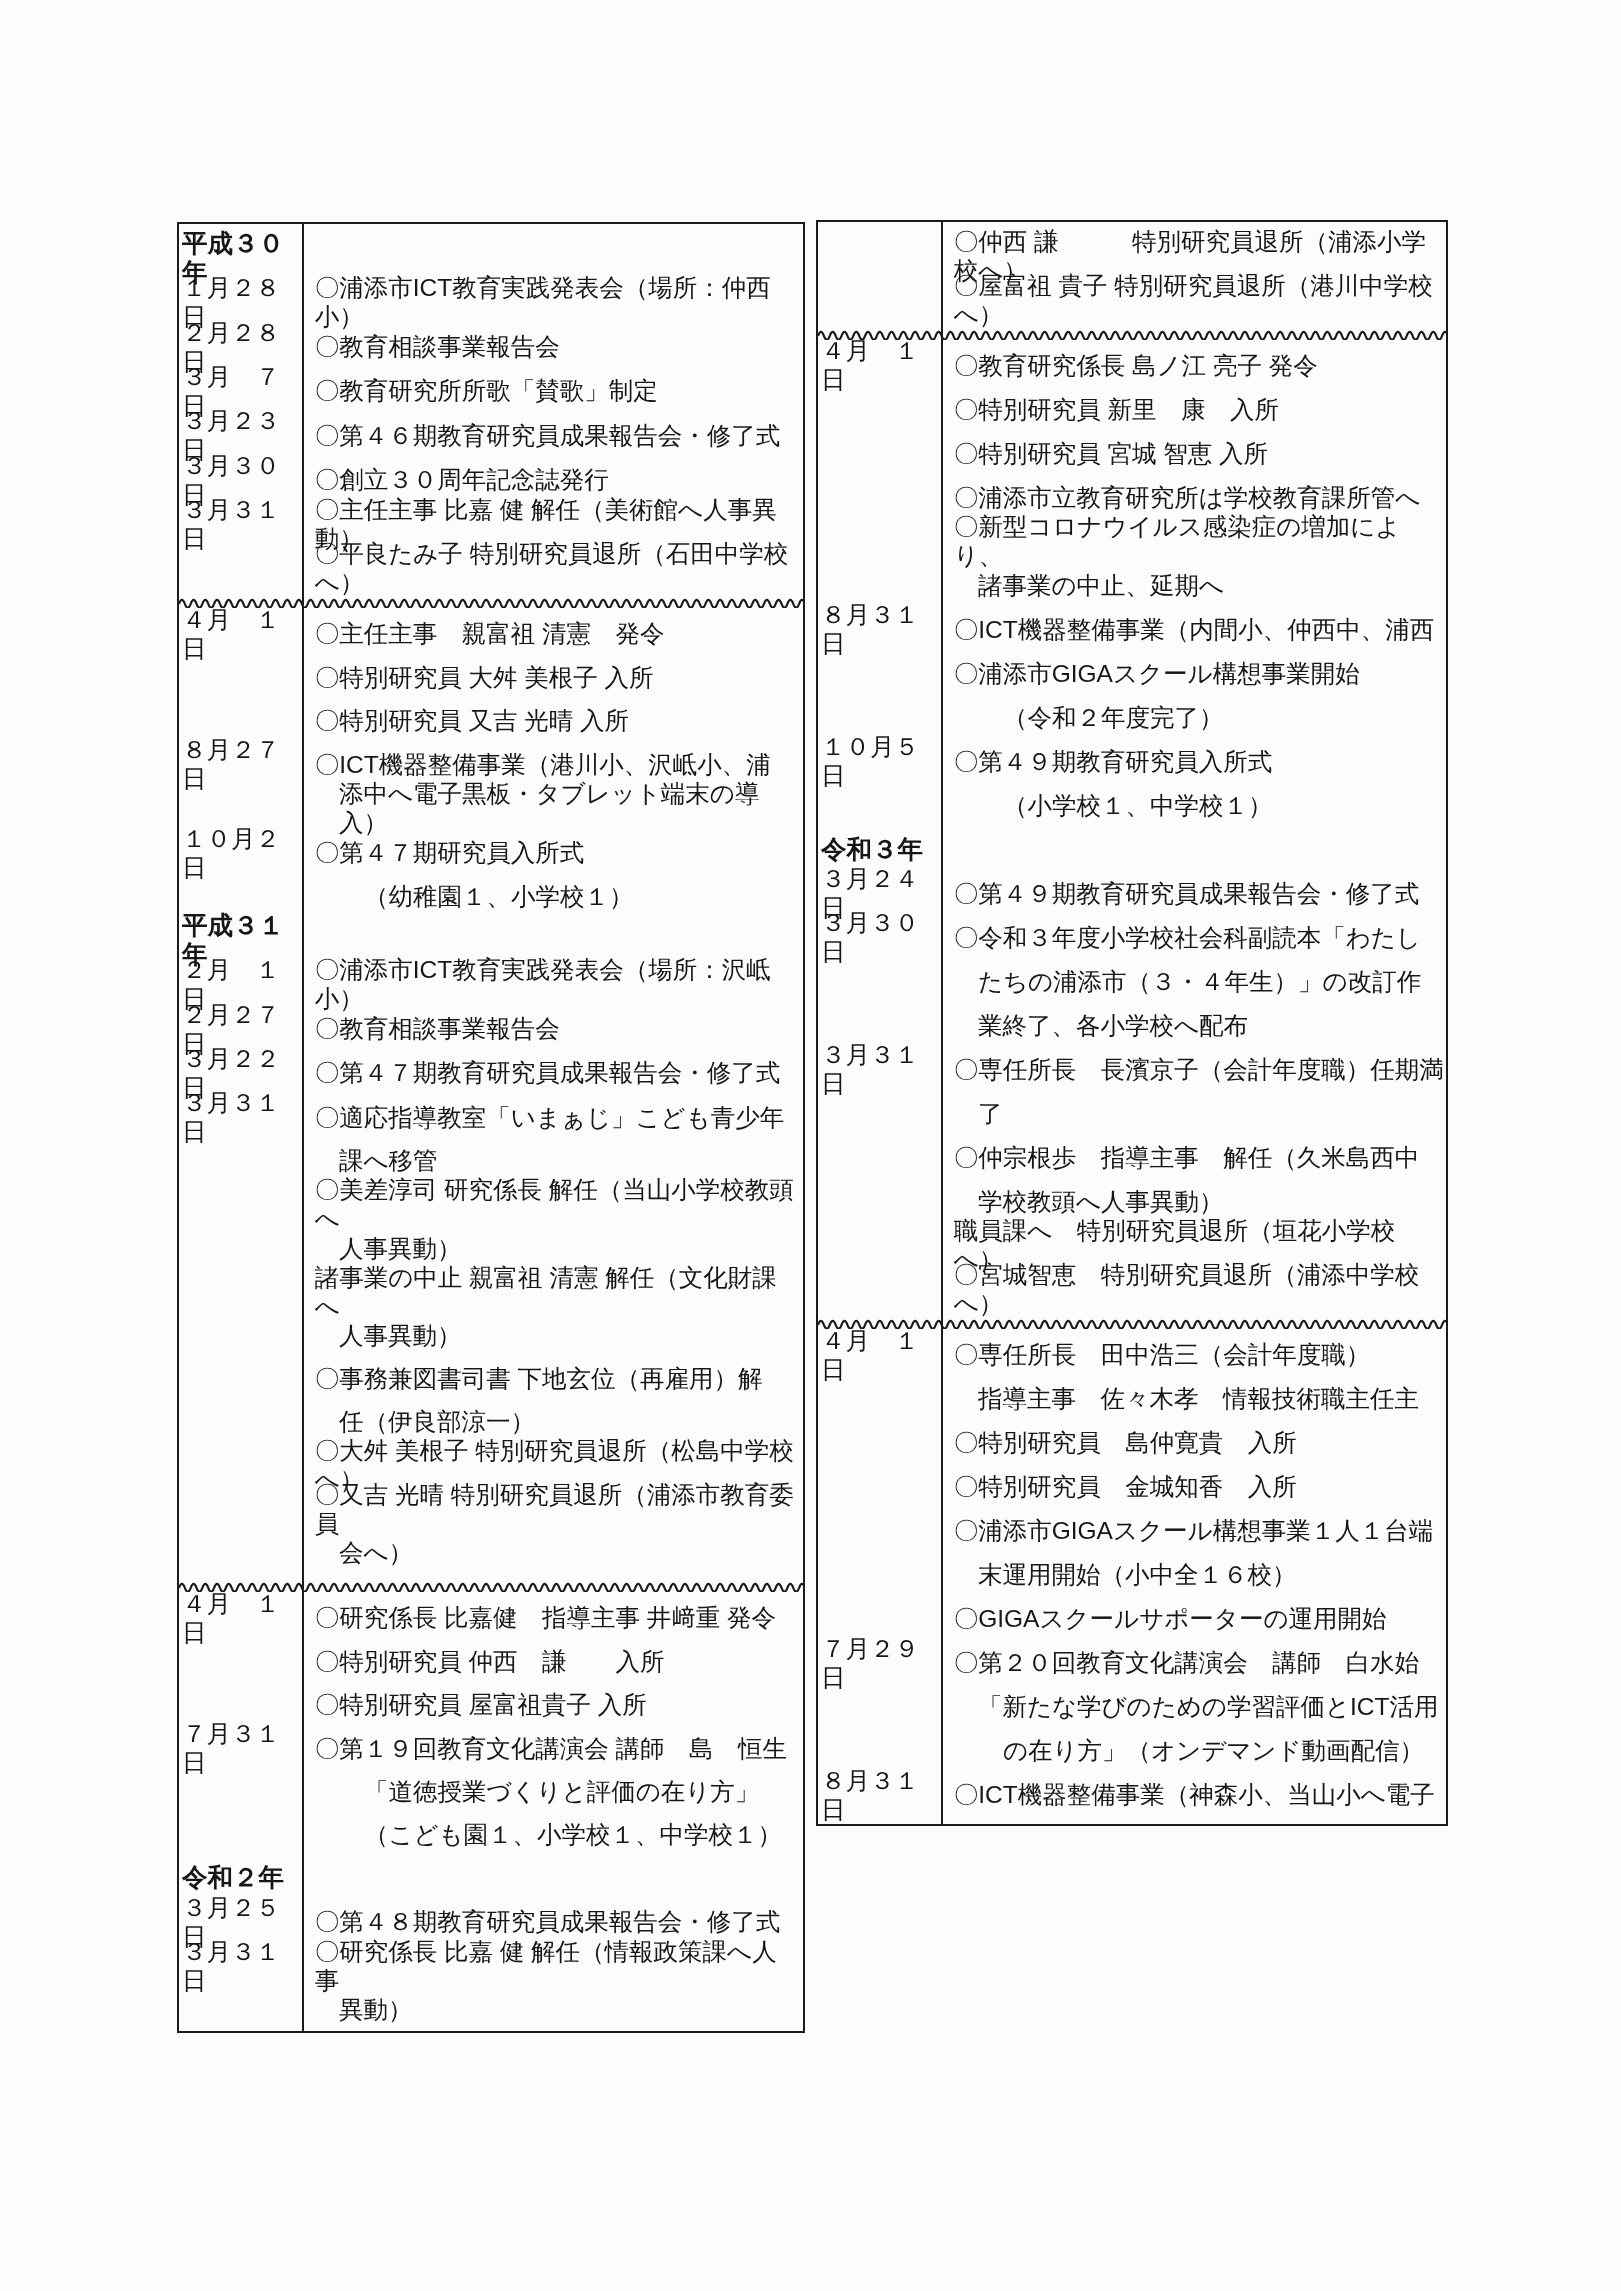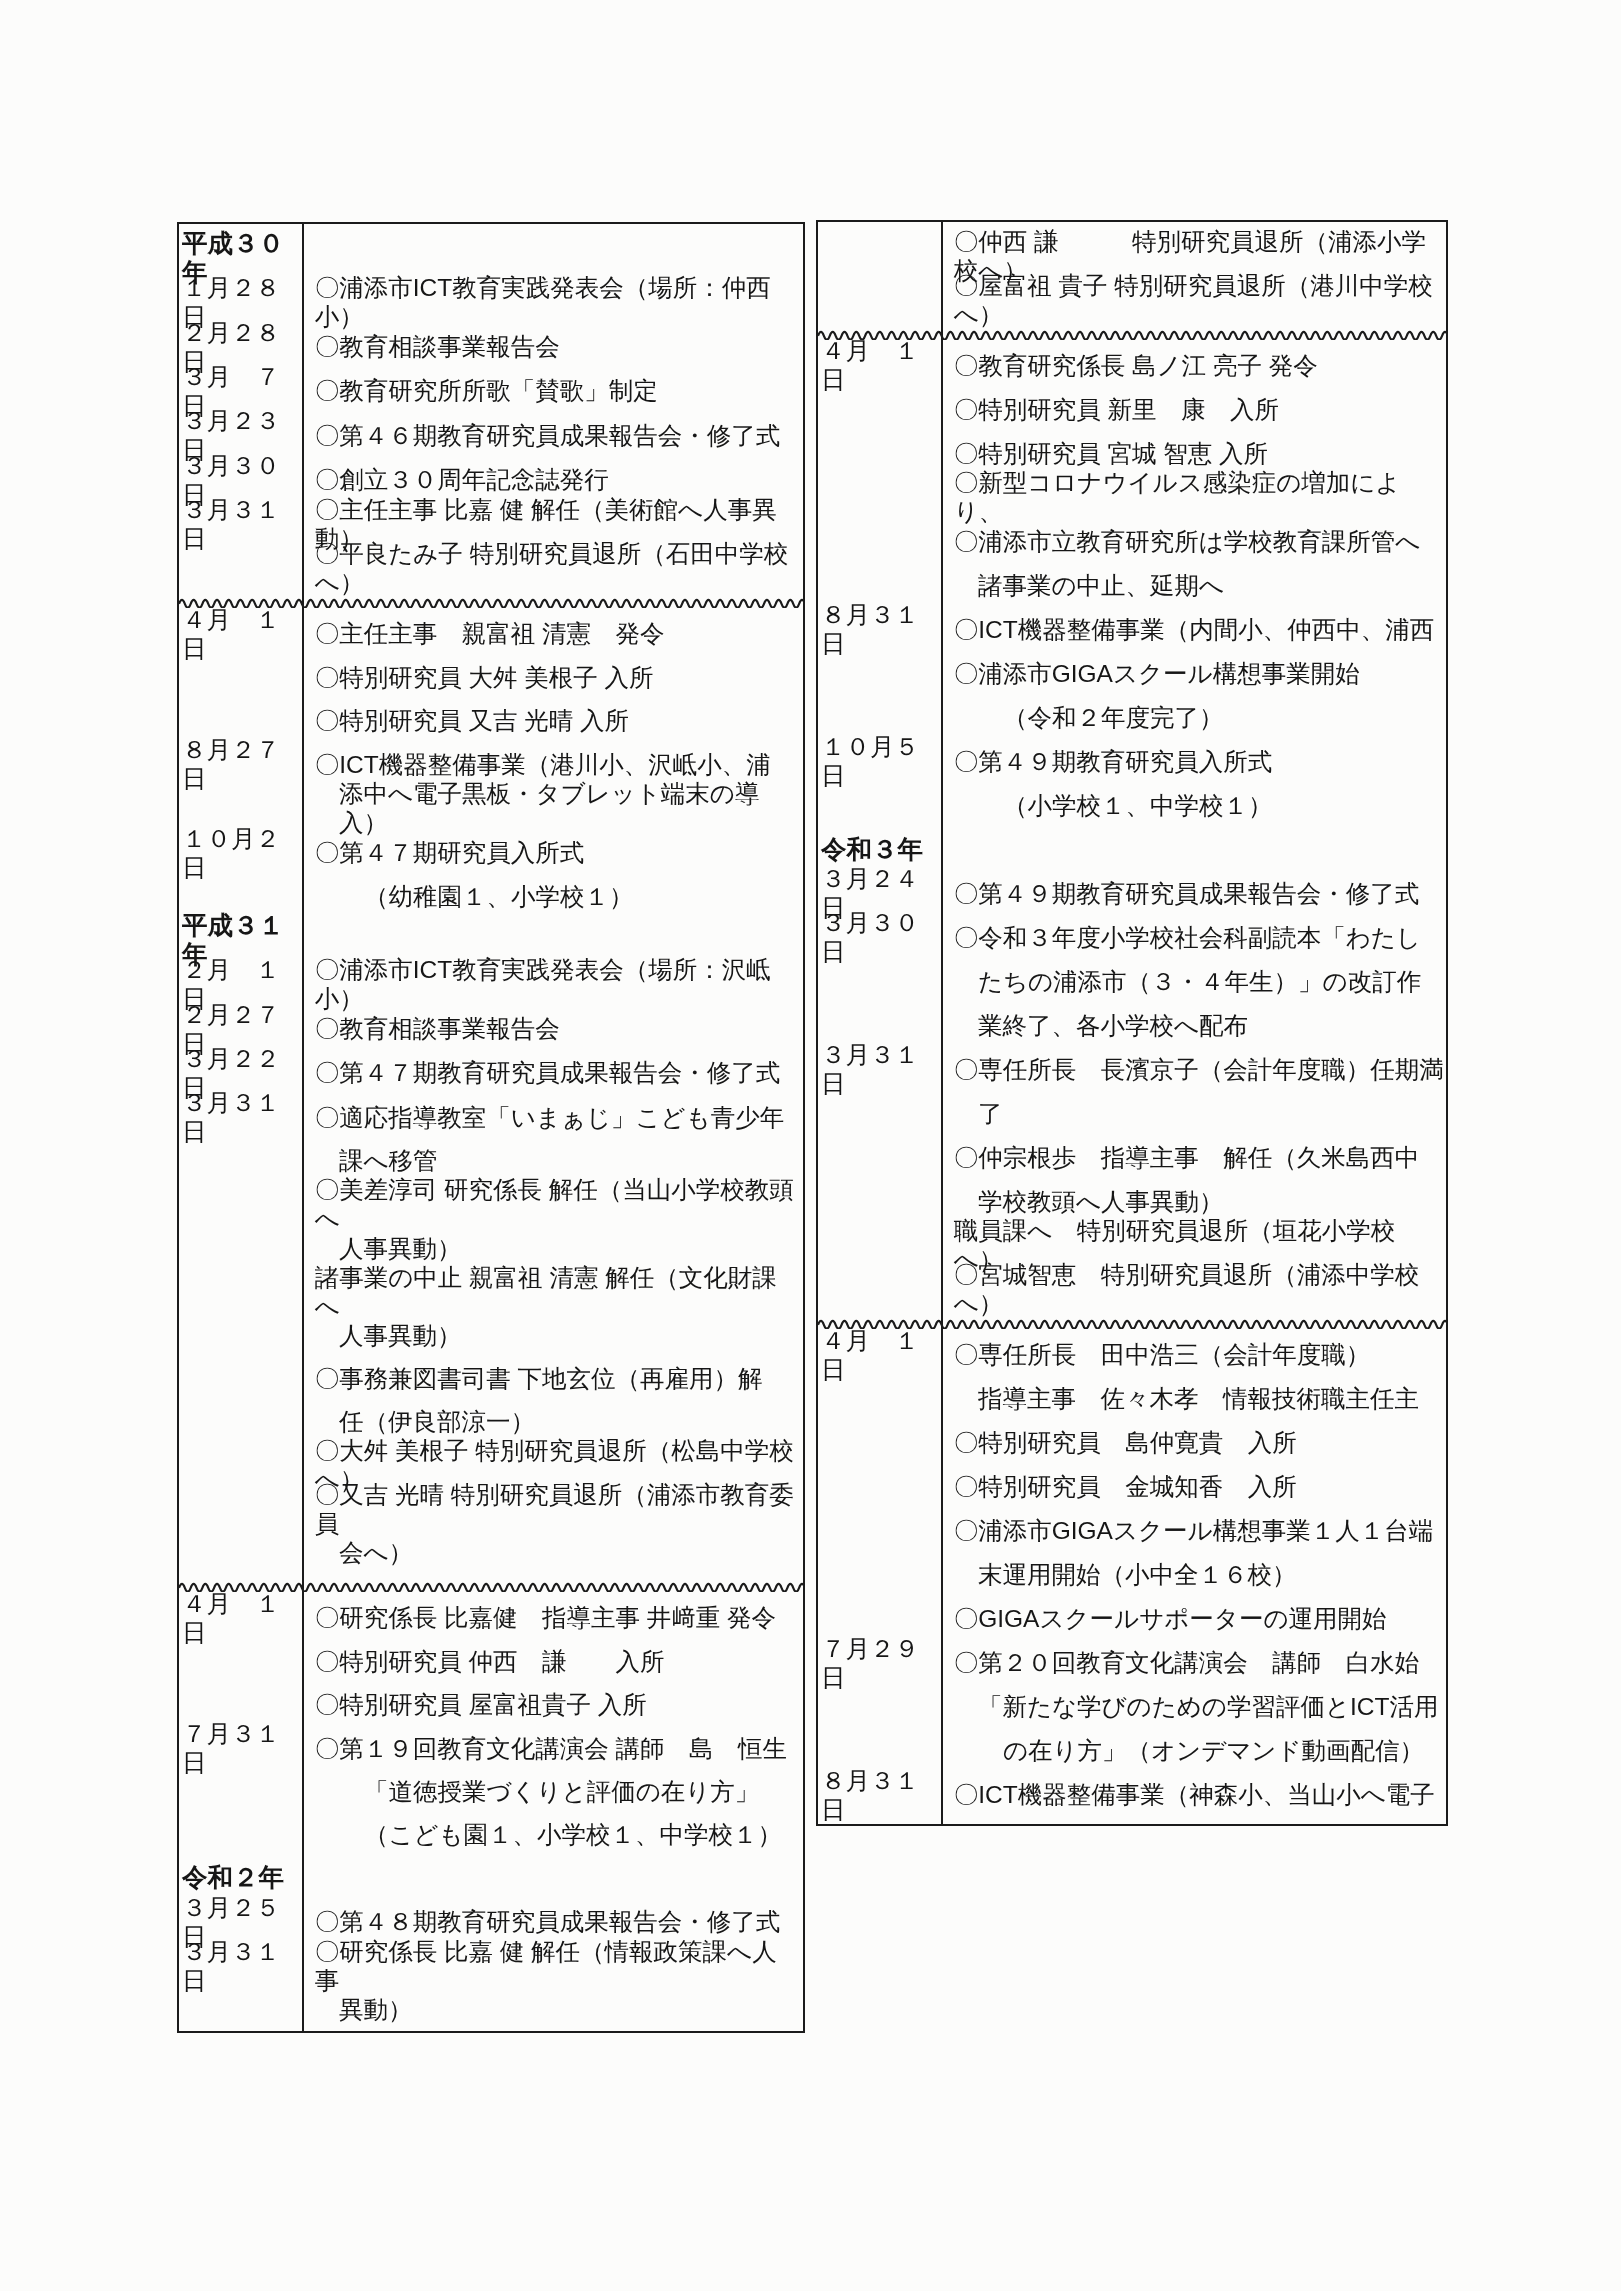--- a/index.html
+++ b/index.html
@@ -119,22 +119,22 @@
         <div class="line"><div class="date"></div><div class="text">〇仲西 謙　　　特別研究員退所（浦添小学校へ）</div></div>
         <div class="line"><div class="date"></div><div class="text">〇屋富祖 貴子 特別研究員退所（港川中学校へ）</div></div>
         <div class="wavy">
           <svg viewBox="0 0 640 14" preserveAspectRatio="none">
             <path d="M0 10 q3 -8 6 0 q3 8 6 0 q3 -8 6 0 q3 8 6 0 q3 -8 6 0 q3 8 6 0 q3 -8 6 0 q3 8 6 0 q3 -8 6 0 q3 8 6 0 q3 -8 6 0 q3 8 6 0 q3 -8 6 0 q3 8 6 0 q3 -8 6 0 q3 8 6 0 q3 -8 6 0 q3 8 6 0 q3 -8 6 0 q3 8 6 0 q3 -8 6 0 q3 8 6 0 q3 -8 6 0 q3 8 6 0 q3 -8 6 0 q3 8 6 0 q3 -8 6 0 q3 8 6 0 q3 -8 6 0 q3 8 6 0 q3 -8 6 0 q3 8 6 0 q3 -8 6 0 q3 8 6 0 q3 -8 6 0 q3 8 6 0 q3 -8 6 0 q3 8 6 0 q3 -8 6 0 q3 8 6 0 q3 -8 6 0 q3 8 6 0 q3 -8 6 0 q3 8 6 0 q3 -8 6 0 q3 8 6 0 q3 -8 6 0 q3 8 6 0 q3 -8 6 0 q3 8 6 0 q3 -8 6 0 q3 8 6 0 q3 -8 6 0 q3 8 6 0 q3 -8 6 0 q3 8 6 0 q3 -8 6 0 q3 8 6 0 q3 -8 6 0 q3 8 6 0 q3 -8 6 0 q3 8 6 0 q3 -8 6 0 q3 8 6 0 q3 -8 6 0 q3 8 6 0 q3 -8 6 0 q3 8 6 0 q3 -8 6 0 q3 8 6 0 q3 -8 6 0 q3 8 6 0 q3 -8 6 0 q3 8 6 0 q3 -8 6 0 q3 8 6 0 q3 -8 6 0 q3 8 6 0 q3 -8 6 0 q3 8 6 0 q3 -8 6 0 q3 8 6 0 q3 -8 6 0 q3 8 6 0 q3 -8 6 0 q3 8 6 0 q3 -8 6 0 q3 8 6 0 q3 -8 6 0 q3 8 6 0 q3 -8 6 0 q3 8 6 0 q3 -8 6 0 q3 8 6 0 q3 -8 6 0 q3 8 6 0 q3 -8 6 0 q3 8 6 0 q3 -8 6 0 q3 8 6 0 q3 -8 6 0 q3 8 6 0 q3 -8 6 0 q3 8 6 0 q3 -8 6 0 q3 8 6 0 q3 -8 6 0 q3 8 6 0" fill="none" stroke="#1b1b1b" stroke-width="2.2"></path>
           </svg>
         </div>
         <div class="line"><div class="date">４月　１日</div><div class="text">〇教育研究係長 島ノ江 亮子 発令</div></div>
         <div class="line"><div class="date"></div><div class="text">〇特別研究員 新里　康　入所</div></div>
         <div class="line"><div class="date"></div><div class="text">〇特別研究員 宮城 智恵 入所</div></div>
+        <div class="line"><div class="date"></div><div class="text">〇浦添市立教育研究所は学校教育課所管へ</div></div>
         <div class="line"><div class="date"></div><div class="text">〇新型コロナウイルス感染症の増加により、</div></div>
-        <div class="line"><div class="date"></div><div class="text">〇浦添市立教育研究所は学校教育課所管へ</div></div>
         <div class="line"><div class="date"></div><div class="text ind1">諸事業の中止、延期へ</div></div>
         <div class="line"><div class="date">８月３１日</div><div class="text">〇ICT機器整備事業（内間小、仲西中、浦西</div></div>
         <div class="line"><div class="date"></div><div class="text">〇浦添市GIGAスクール構想事業開始</div></div>
         <div class="line"><div class="date"></div><div class="text ind2">（令和２年度完了）</div></div>
         <div class="line"><div class="date">１０月５日</div><div class="text">〇第４９期教育研究員入所式</div></div>
         <div class="line"><div class="date"></div><div class="text ind2">（小学校１、中学校１）</div></div>
         <div class="line year"><div class="date">令和３年</div><div class="text"></div></div>
         <div class="line"><div class="date">３月２４日</div><div class="text">〇第４９期教育研究員成果報告会・修了式</div></div>
         <div class="line"><div class="date">３月３０日</div><div class="text">〇令和３年度小学校社会科副読本「わたし</div></div>
         <div class="line"><div class="date"></div><div class="text ind1">たちの浦添市（３・４年生）」の改訂作</div></div>

